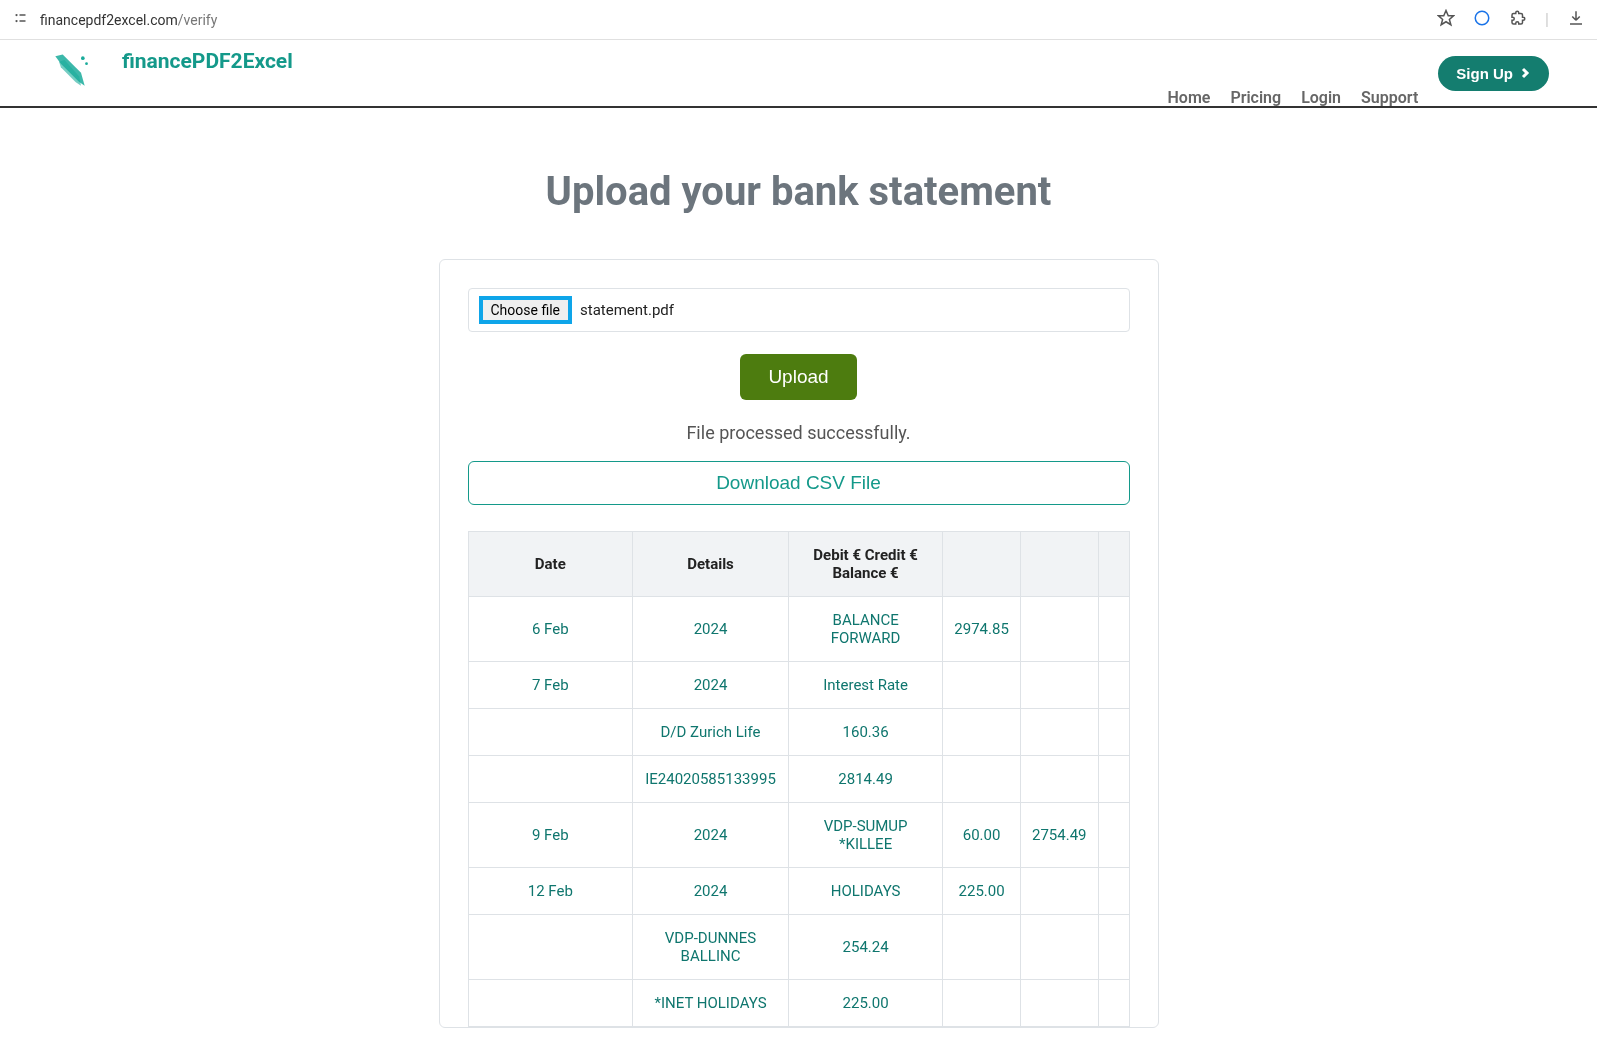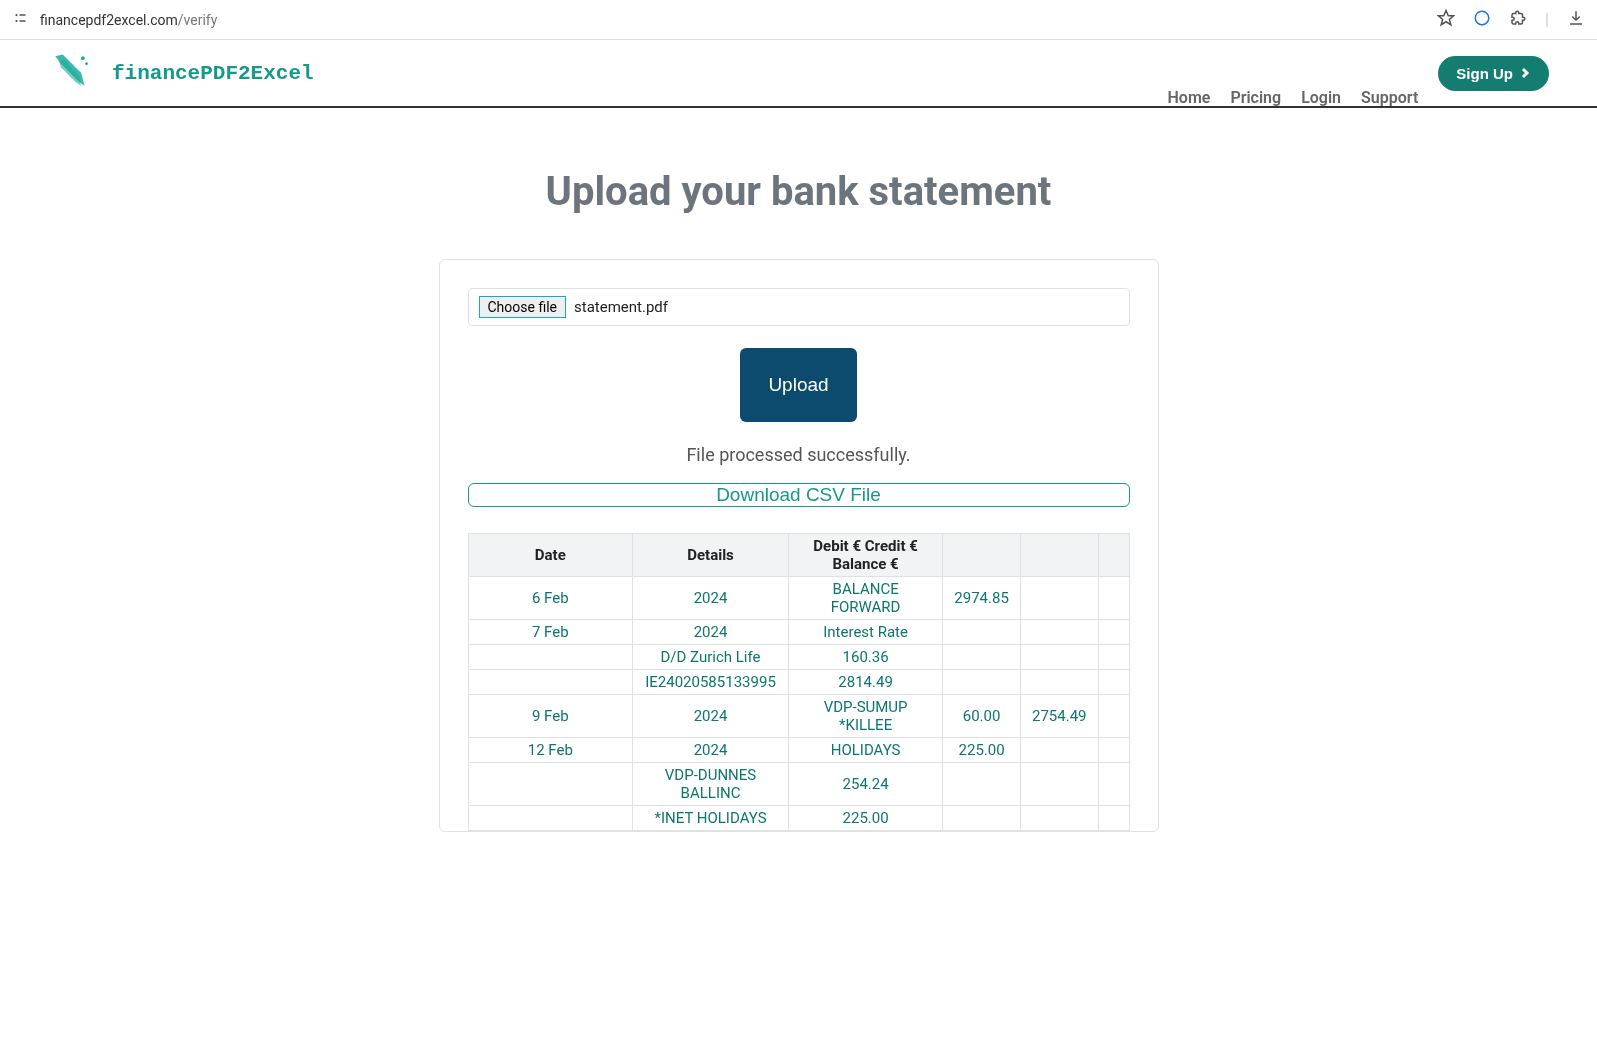--- a/index.html
+++ b/index.html
@@ -23,21 +23,21 @@
     
     
     .header {
       height: 68px;
       display: flex;
       align-items: center;
       padding: 0 48px;
       border-bottom: 2px solid #333;
       background: #fff;
     }
-    .brand { display: flex; align-items: center; gap: 20px; font-family: Liberation Mono, monospace; }
+    .brand { display: flex; gap: 30px; }
     .brand-logo svg { width: 44px; height: 44px; }
     .brand-name { color: #14998a; font-size: 21px; font-weight: 700; }
     .nav-right { margin-left: auto; display: flex; align-items: center; gap: 20px; }
     .nav-link { color: #666; font-size: 16px; font-weight: 600; text-decoration: none; cursor: pointer; margin-top: 48px; }
     .signup-btn {
       background: #147d6f;
       color: #fff;
       padding: 9px 18px;
       border-radius: 22px;
       font-size: 15px;
@@ -67,60 +67,60 @@
       border: 1px solid #dee2e6;
       border-radius: 4px;
       margin: 28px 28px 0;
       padding: 7px 10px;
       display: flex;
       align-items: center;
       gap: 8px;
     }
     .choose-file-btn {
       background: #efefef;
-      border: 1px solid #0ea5e9;
+      border: 4px solid #0ea5e9;
       padding: 2px 8px;
       font-size: 14px;
       cursor: pointer;
       font-family: inherit;
     }
     .file-name { font-size: 15px; color: #222; }
     
     .upload-btn {
-      background: #0c4a6e;
+      background: #4d7c0f;
       color: #fff;
       border: none;
-      padding: 26px 28px;
+      padding: 12px 28px;
       font-size: 19px;
       border-radius: 6px;
       cursor: pointer;
       display: block;
       margin: 22px auto 0;
     }
     
     .status-msg { text-align: center; color: #555; font-size: 18px; margin: 22px 0 18px; }
     
     .download-btn {
       display: block;
       width: calc(100% - 56px);
       margin: 0 28px 26px;
       background: #fff;
       color: #14998a;
       border: 1px solid #14998a;
-      padding: 0;
+      padding: 10px;
       font-size: 19px;
       border-radius: 6px;
       cursor: pointer;
       text-align: center;
     }
     
     
     .table-wrap { overflow-x: auto; margin: 0 28px; }
     table { border-collapse: collapse; width: 100%; font-size: 15px; }
-    th, td { border: 1px solid #dee2e6; padding: 3px 10px; text-align: center; }
+    th, td { border: 1px solid #dee2e6; padding: 14px 10px; text-align: center; }
     th { background: #f1f3f5; font-weight: 700; color: #222; }
     td { color: #0f766e; }
     th:nth-child(1), td:nth-child(1) { width: 160px; }
     th:nth-child(2), td:nth-child(2) { width: 130px; }
     th:nth-child(3), td:nth-child(3) { width: 150px; }
     th:nth-child(4), td:nth-child(4) { width: 75px; }
     th:nth-child(5), td:nth-child(5) { width: 75px; }
     th:nth-child(6), td:nth-child(6) { width: 30px; }
   </style>
 </head>

